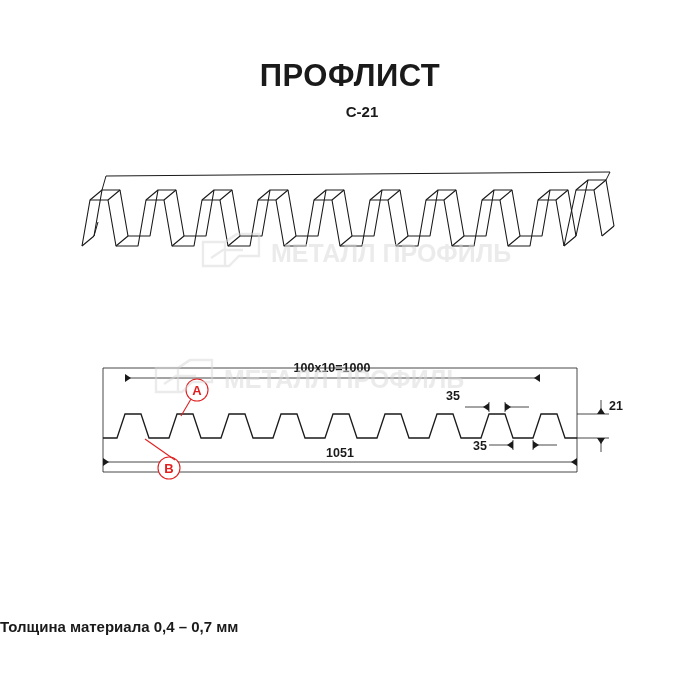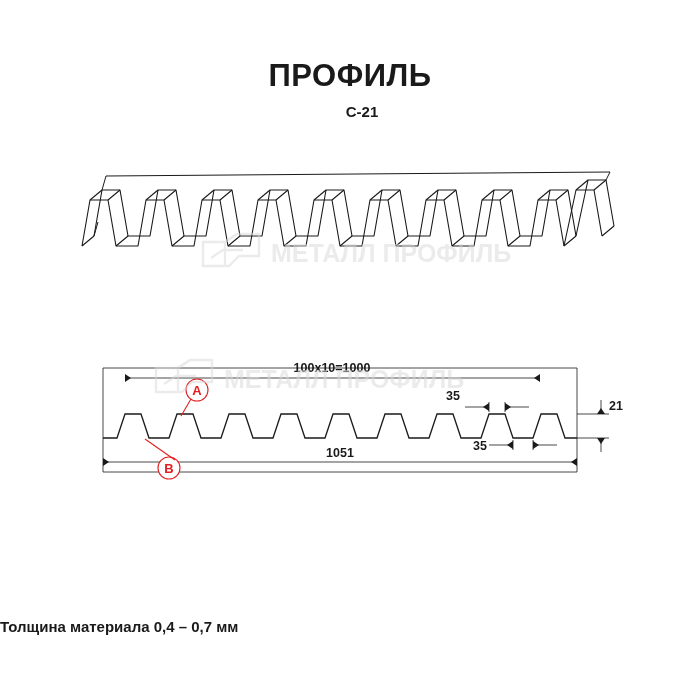--- a/index.html
+++ b/index.html
@@ -63,21 +63,21 @@
     pointer-events: none;
     opacity: 0.5;
   }
   .wm1 { top: 222px; left: 195px; }
   .wm2 { top: 348px; left: 148px; }
   svg { display: block; overflow: visible; }
 </style>
 </head>
 <body>
 
-<div class="title">ПРОФИЛЬ</div>
+<div class="title">ПРОФЛИСТ</div>
 <div class="subtitle">С-21</div>
 
 <div class="iso-wrap">
   <svg width="545" height="120" viewBox="0 0 545 120" fill="none" stroke="#1a1a1a" stroke-width="1.1" stroke-linejoin="round">
 
     <g>
 
       <path d="M14 86 L22 40 L40 40 L48 86 L70 86 L78 40 L96 40 L104 86 L126 86 L134 40 L152 40 L160 86 L182 86 L190 40 L208 40 L216 86 L238 86 L246 40 L264 40 L272 86 L294 86 L302 40 L320 40 L328 86 L350 86 L358 40 L376 40 L384 86 L406 86 L414 40 L432 40 L440 86 L462 86 L470 40 L488 40 L496 86"></path>
 
       <path d="M2 96 L10 50 L28 50 L36 96 L58 96 L66 50 L84 50 L92 96 L114 96 L122 50 L140 50 L148 96 L170 96 L178 50 L196 50 L204 96 L226 96 L234 50 L252 50 L260 96 L282 96 L290 50 L308 50 L316 96 L338 96 L346 50 L364 50 L372 96 L394 96 L402 50 L420 50 L428 96 L450 96 L458 50 L476 50 L484 96"></path>

